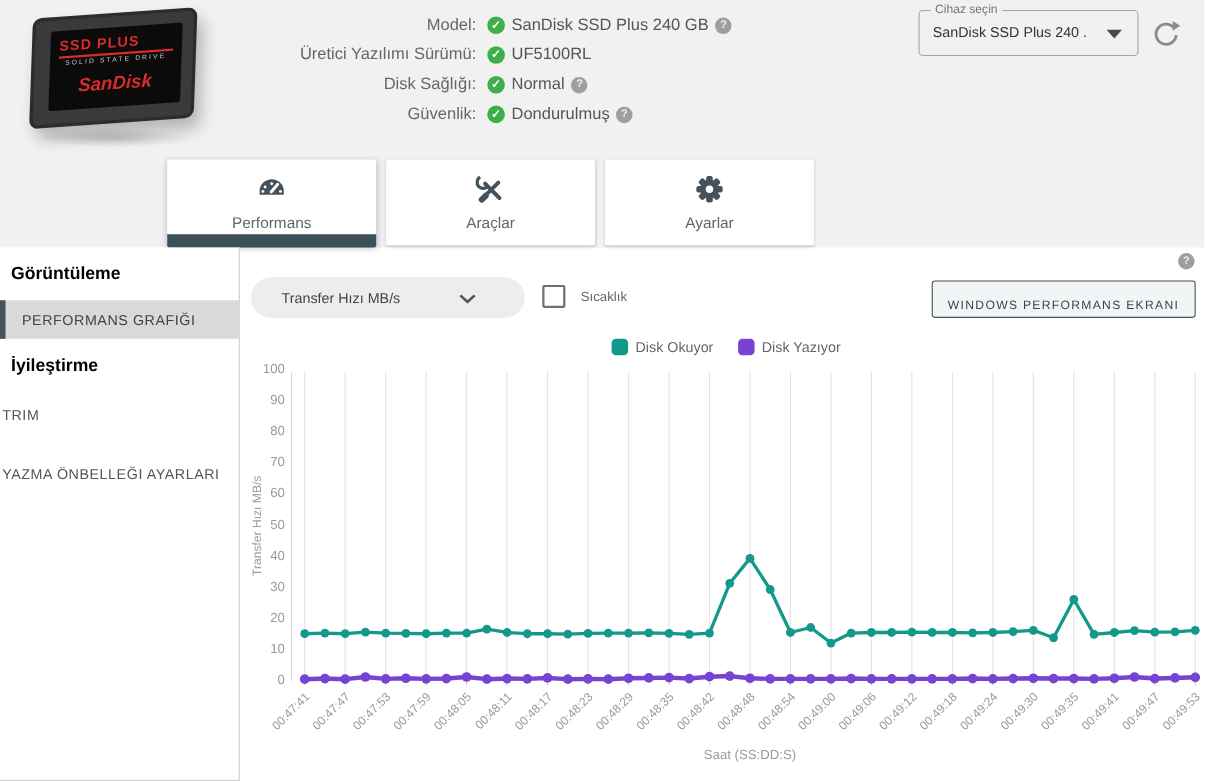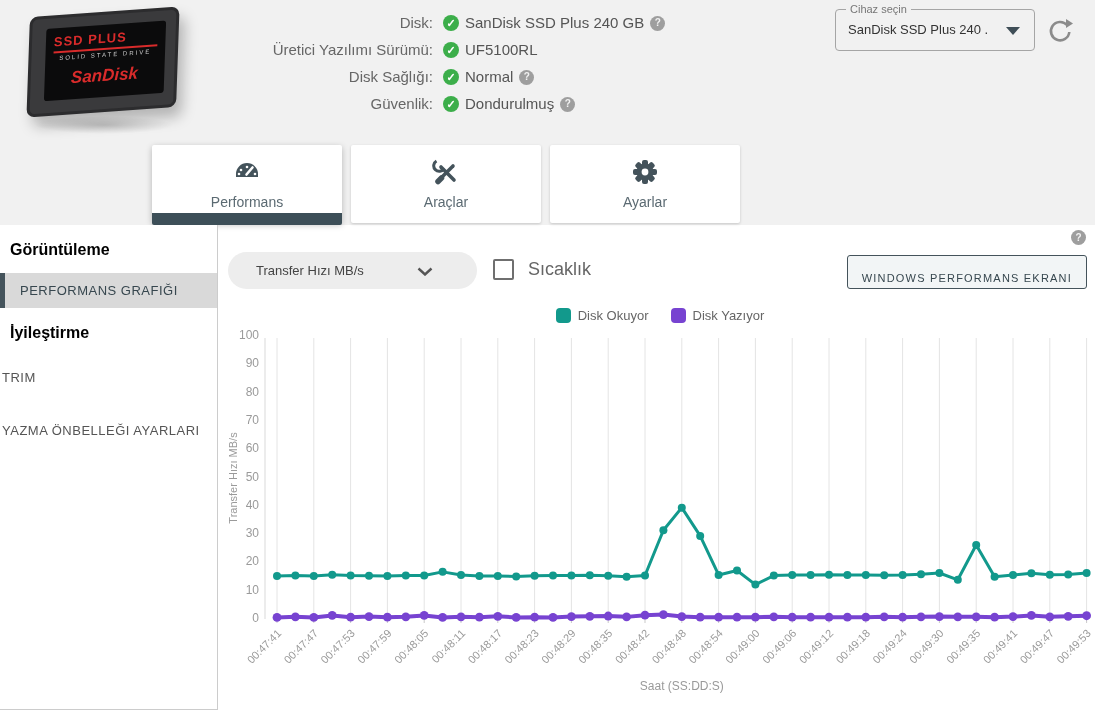--- a/index.html
+++ b/index.html
@@ -62,21 +62,21 @@
   .side-item.plain { padding-left:2px; margin-top:18px; }
 
   
   .main-help { position:absolute; right:9px; top:230px; }
   .pill { position:absolute; left:228px; top:252px; width:249px; height:37px; background:#ededed;
           border-radius:19px; display:flex; align-items:center; cursor:pointer; }
   .pill-text { margin-left:28px; font-size:13px; color:#444; }
   .pill-caret { position:absolute; right:44px; top:15px; }
   .checkbox-row { position:absolute; left:493px; top:259px; display:flex; align-items:center; gap:14px; }
   .checkbox { width:21px; height:21px; border:2px solid #6f6f6f; border-radius:2px; background:#fff; cursor:pointer; }
-  .checkbox-label { font-size:18px; color:#666; }
+  .checkbox-label { font-size:12px; color:#666; }
   .winperf-btn { position:absolute; right:8px; top:255px; height:27px; padding:16px 14px; background:#f2f5f6;
                  border:1px solid #44535b; border-radius:3px; font-family:"Liberation Sans",sans-serif;
                  font-size:11px; letter-spacing:1.2px; color:#37474f; cursor:pointer; }
 
   
   .legend { position:absolute; left:225px; top:308px; width:870px; display:flex; justify-content:center; gap:22px; }
   .legend-item { display:flex; align-items:center; gap:7px; }
   .legend-swatch { width:15px; height:15px; border-radius:4px; }
   .legend-label { font-size:13px; color:#666; }
   #chart-svg { position:absolute; left:225px; top:328px; }
@@ -91,21 +91,21 @@
     <div class="ssd-img">
       <div class="ssd-label">
         <div class="ssd-line1">SSD PLUS</div>
         <div class="ssd-line2">SOLID STATE DRIVE</div>
         <div class="ssd-brand">SanDisk</div>
       </div>
     </div>
     <div class="ssd-reflection"></div>
 
     <div class="info">
-      <div class="info-label">Disk:</div>
+      <div class="info-label">Model:</div>
       <div class="info-value">
         <span class="okdot">✓</span>
         <span>SanDisk SSD Plus 240 GB</span>
         <span class="helpdot">?</span>
       </div>
       <div class="info-label">Üretici Yazılımı Sürümü:</div>
       <div class="info-value">
         <span class="okdot">✓</span>
         <span>UF5100RL</span>
       </div>

